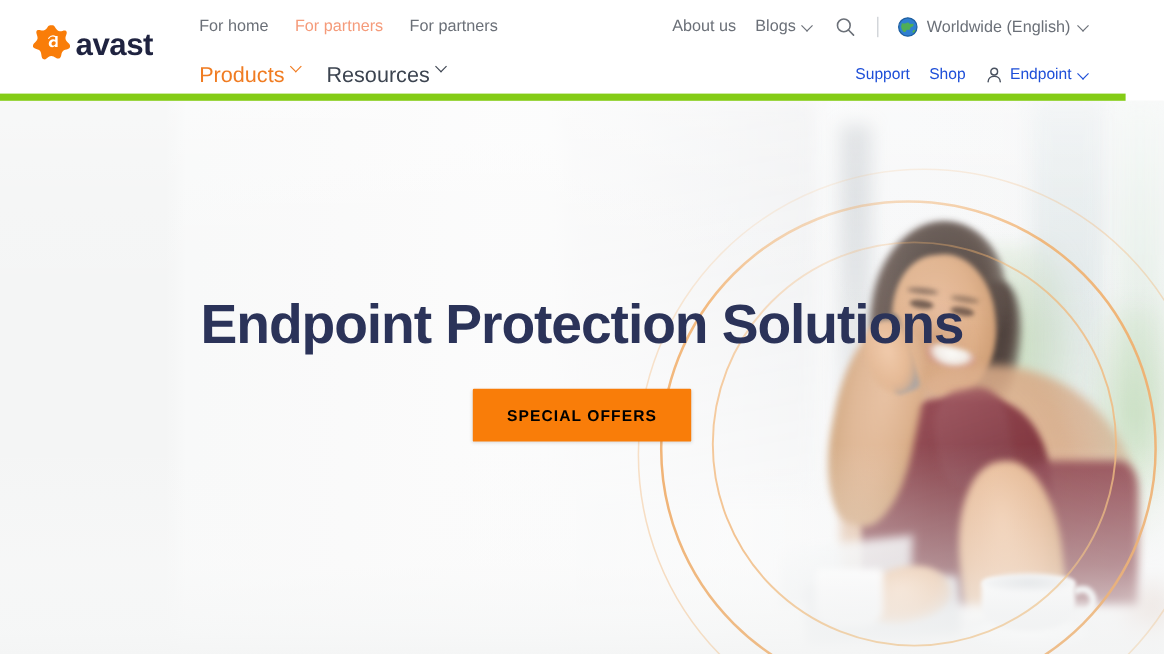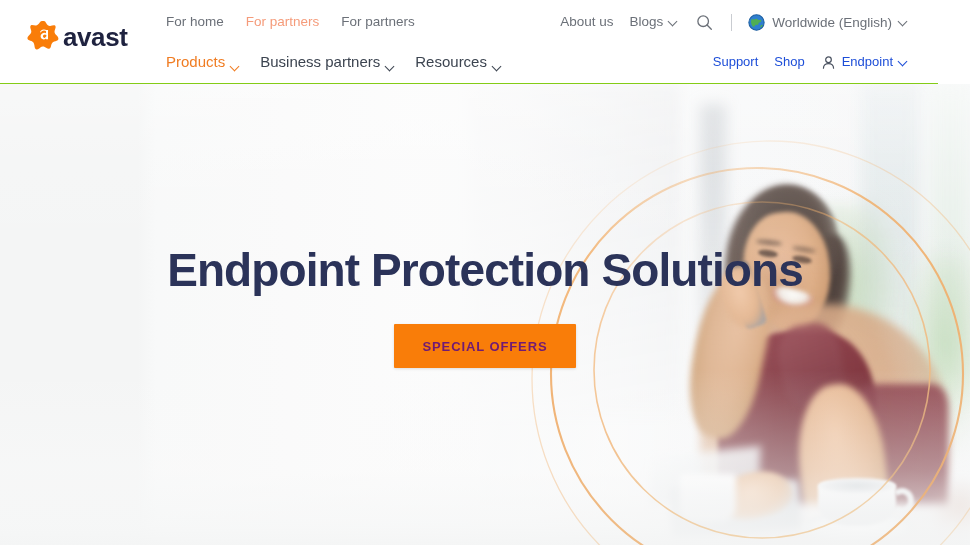--- a/index.html
+++ b/index.html
@@ -22,21 +22,21 @@
   }
 
   
   .site-header {
     position: absolute;
     top: 0; left: 0;
     width: 938px;
     height: 84px;
     background: #ffffff;
     z-index: 40;
-    border-bottom: 1px solid #84cc16;
+    border-bottom: 6px solid #84cc16;
   }
 
   .logo-wrap {
     position: absolute;
     left: 26px;
     top: 18px;
     display: flex;
     align-items: center;
     height: 38px;
     text-decoration: none;
@@ -73,23 +73,23 @@
   .nav-secondary {
     position: absolute;
     left: 166px;
     top: 52px;
     display: flex;
     align-items: center;
     gap: 20px;
   }
   .nav-secondary .nav-item {
     display: flex;
-    align-items: flex-end;
+    align-items: flex-start;
     gap: 6px;
-    font-size: 15px;
+    font-size: 18px;
     color: #3c4450;
     text-decoration: none;
     line-height: 20px;
     white-space: nowrap;
   }
   .nav-secondary .nav-item.is-active { color: #f07c22; }
 
   .caret {
     display: inline-block;
     width: 9px; height: 9px;
@@ -488,21 +488,21 @@
     line-height: 1.4;
     font-weight: 400;
     color: #5c6472;
     text-align: center;
     white-space: nowrap;
   }
   .hero-cta {
     margin-top: 29px;
     display: inline-block;
     background: #f97d09;
-    color: #701a75;
+    color: #000000;
     font-size: 13px;
     font-weight: 700;
     letter-spacing: 0.9px;
     text-decoration: none;
     padding: 15px 28px 14px;
     border: none;
     cursor: pointer;
     border-radius: 1px;
     font-family: "Liberation Sans", sans-serif;
     box-shadow: 0 1px 3px rgba(0,0,0,0.12);
@@ -527,24 +527,20 @@
 
     <nav class="nav-primary">
       <a class="nav-link" href="#">For home</a>
       <a class="nav-link is-active" href="#">For partners</a>
       <a class="nav-link" href="#">For partners</a>
     </nav>
 
     <nav class="nav-secondary">
       <a class="nav-item is-active" href="#">
         <span>Products</span>
-        <span class="caret"></span>
-      </a>
-      <a class="nav-item" href="#">
-        <span>Business partners</span>
         <span class="caret"></span>
       </a>
       <a class="nav-item" href="#">
         <span>Resources</span>
         <span class="caret"></span>
       </a>
     </nav>
 
     <nav class="nav-utility">
       <a class="u-link" href="#">About us</a>

